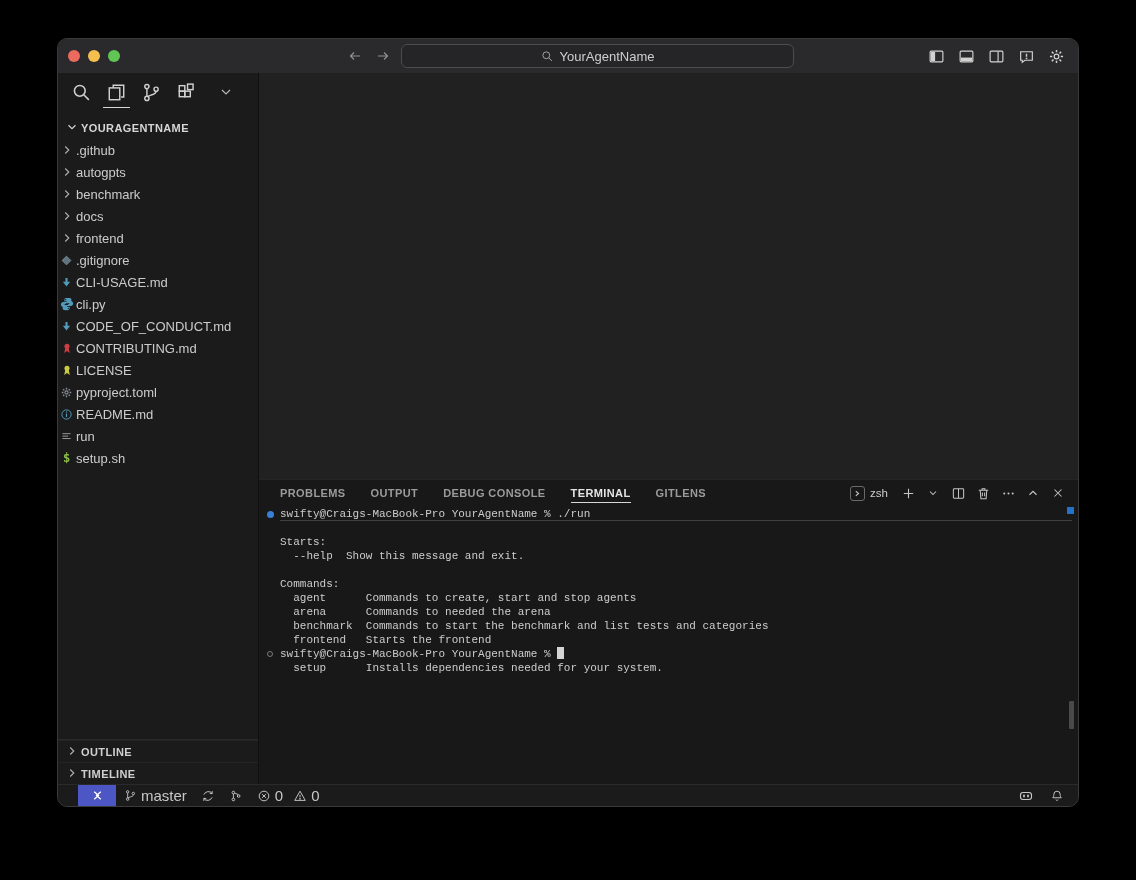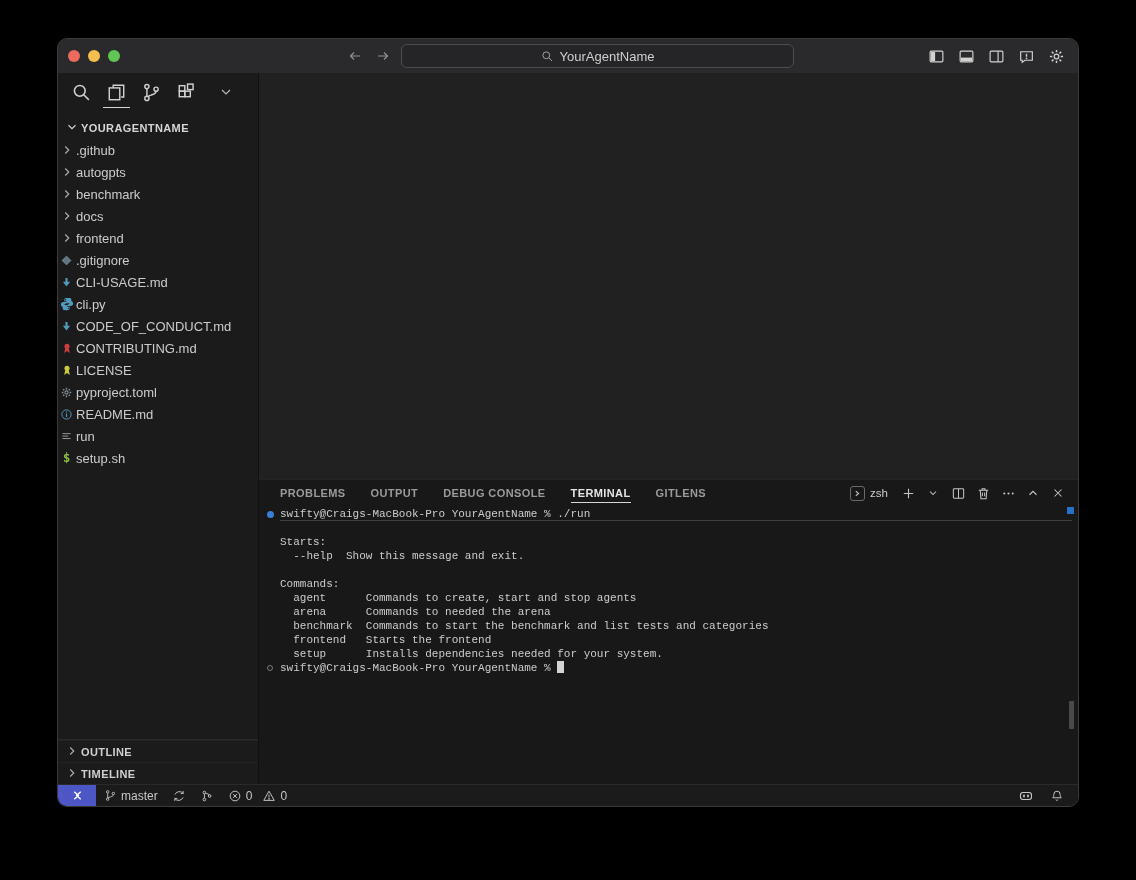--- a/index.html
+++ b/index.html
@@ -89,21 +89,21 @@
   .t-cursor.show { display:inline-block; width:7px; height:12px; background:#d4d4d4;
                    vertical-align:-2px; }
 
   .scroll-mark { position:absolute; right:4px; top:27px; width:7px; height:7px;
                  background:var(--scroll_marker_blue); }
   .scroll-thumb { position:absolute; right:4px; top:221px; width:5px; height:28px;
                   background:#4a4a4a; border-radius:1px; }
 
   
   .statusbar { height:22px; flex:0 0 22px; background:#1b1b1c; border-top:1px solid #2a2a2a;
-               display:flex; align-items:center; color:#c7c7c7; font-size:12px; }
+               display:flex; align-items:center; color:#c7c7c7; font-size:15px;padding-left:20px; }
   .remote-chip { width:38px; height:100%; background:var(--accent_remote); color:#fff;
                  display:flex; align-items:center; justify-content:center; }
   .sb-left { display:flex; align-items:center; gap:14px; padding-left:8px; }
   .sb-item { display:flex; align-items:center; gap:4px; }
   .sb-right { margin-left:auto; display:flex; align-items:center; gap:16px; padding-right:14px; }
   .sb-item svg { display:block; }
 </style>
 </head>
 <body>
 
@@ -478,23 +478,23 @@
             <div class="t-line"><span class="t-marker"></span><span>Commands:</span></div>
 
             <div class="t-line"><span class="t-marker"></span><span>  agent      Commands to create, start and stop agents</span></div>
 
             <div class="t-line"><span class="t-marker"></span><span>  arena      Commands to needed the arena</span></div>
 
             <div class="t-line"><span class="t-marker"></span><span>  benchmark  Commands to start the benchmark and list tests and categories</span></div>
 
             <div class="t-line"><span class="t-marker"></span><span>  frontend   Starts the frontend</span></div>
 
+            <div class="t-line"><span class="t-marker"><span class="dot-outline"></span></span><span>swifty@Craigs-MacBook-Pro YourAgentName % </span><span class="t-cursor show"></span></div>
+
             <div class="t-line"><span class="t-marker"></span><span>  setup      Installs dependencies needed for your system.</span></div>
-
-            <div class="t-line"><span class="t-marker"><span class="dot-outline"></span></span><span>swifty@Craigs-MacBook-Pro YourAgentName % </span><span class="t-cursor show"></span></div>
           </div>
 
         <div class="scroll-mark"></div>
         <div class="scroll-thumb"></div>
       </div>
     </div>
   </div>
 
   <div class="statusbar">
     <div class="remote-chip">

